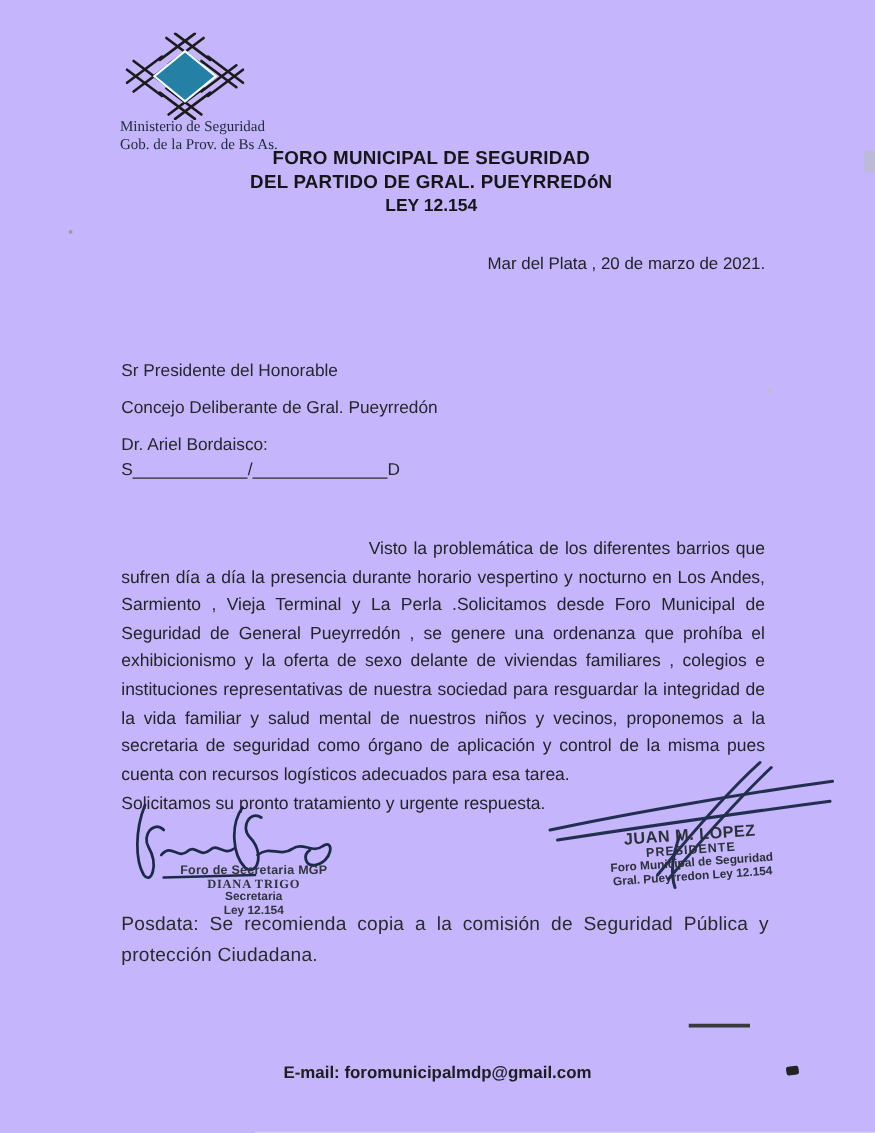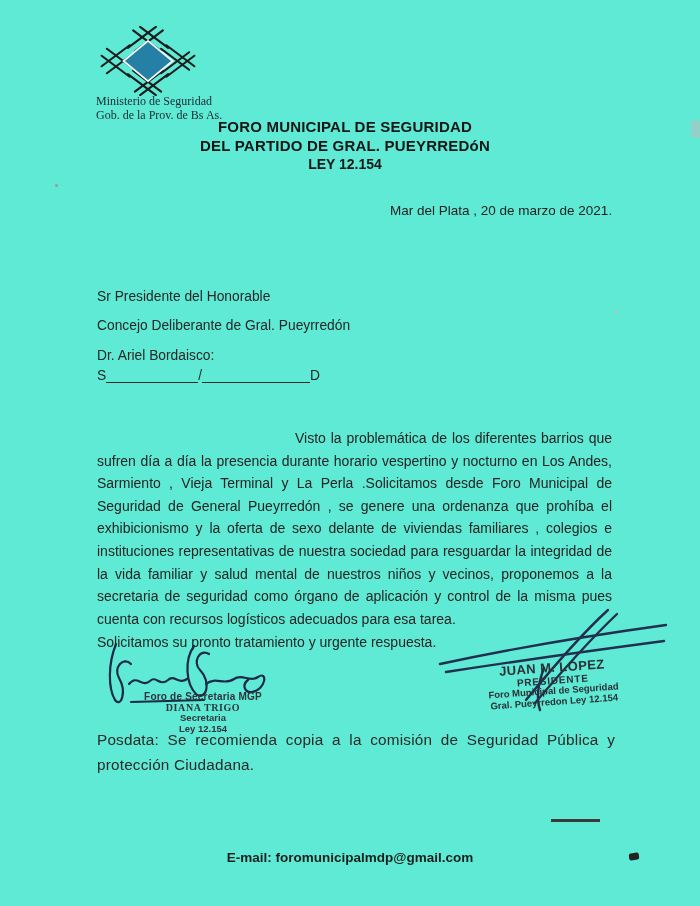--- a/index.html
+++ b/index.html
@@ -1,18 +1,18 @@
 <!DOCTYPE html>
 <html><head>
 <meta charset="utf-8">
 <style>
   html,body{margin:0;padding:0;background:#e8e8e8;}
   .page{
     position:relative;width:700px;height:906px;margin:0 auto;
-    background:#5eead4;overflow:hidden;
+    background:#c4b5fd;overflow:hidden;
     font-family:"Liberation Sans",sans-serif;color:#222;
   }
   
   .logo-svg{position:absolute;left:96px;top:26px;width:104px;height:70px;}
   .ministry-text{
     position:absolute;left:96px;top:94px;width:170px;
     font-family:"Liberation Serif",serif;font-size:12px;line-height:14px;color:#1d2a33;
   }
   
   .title-block{

